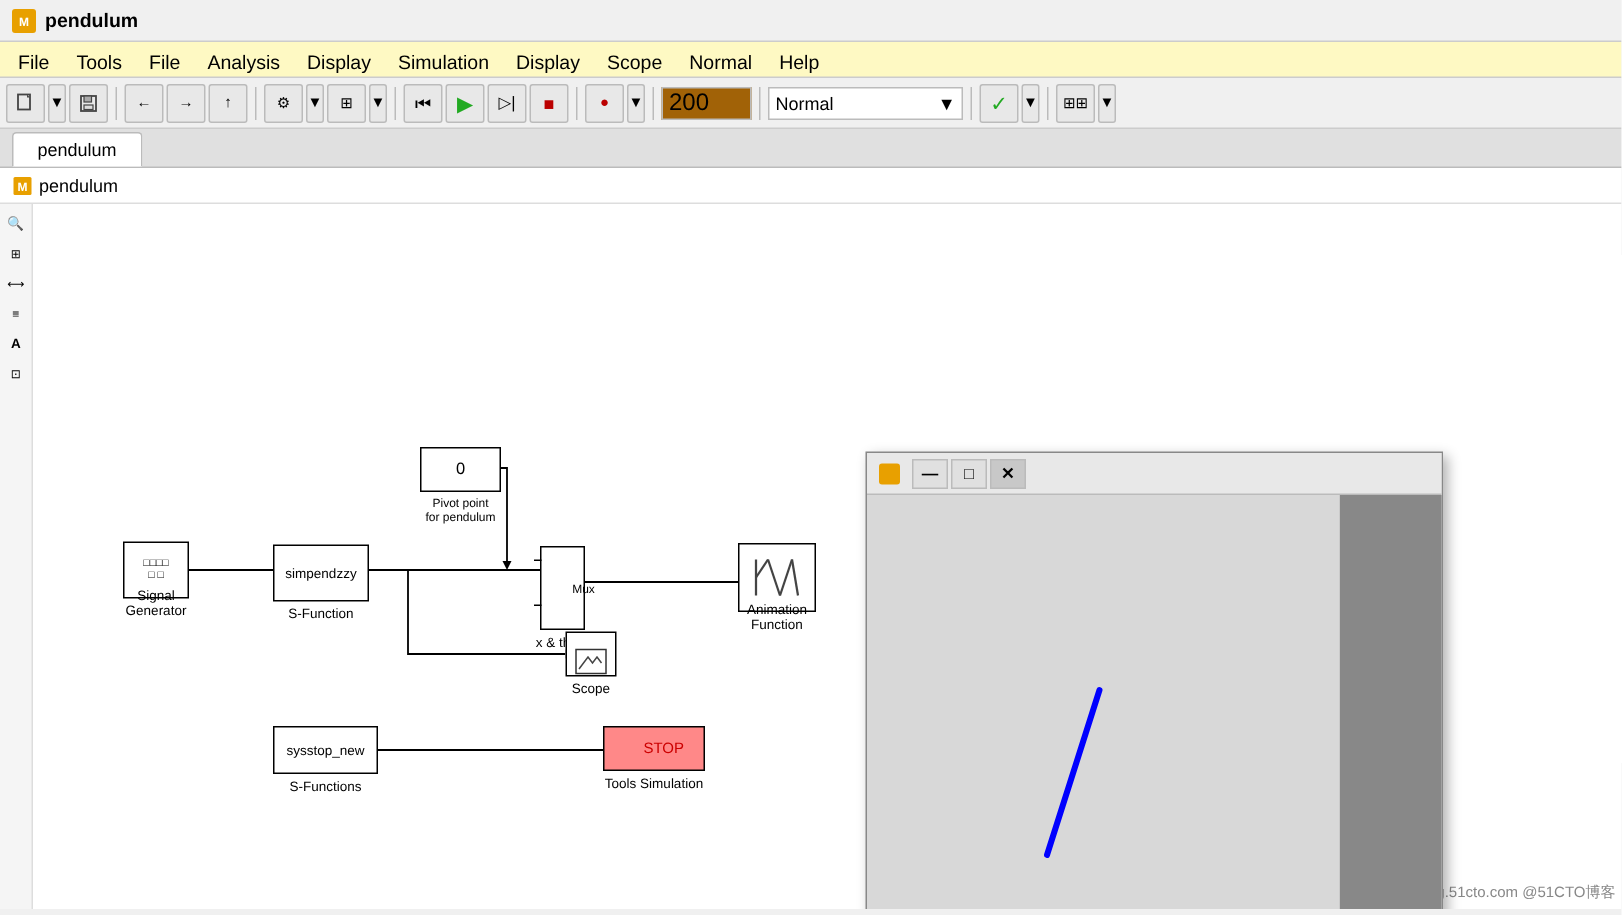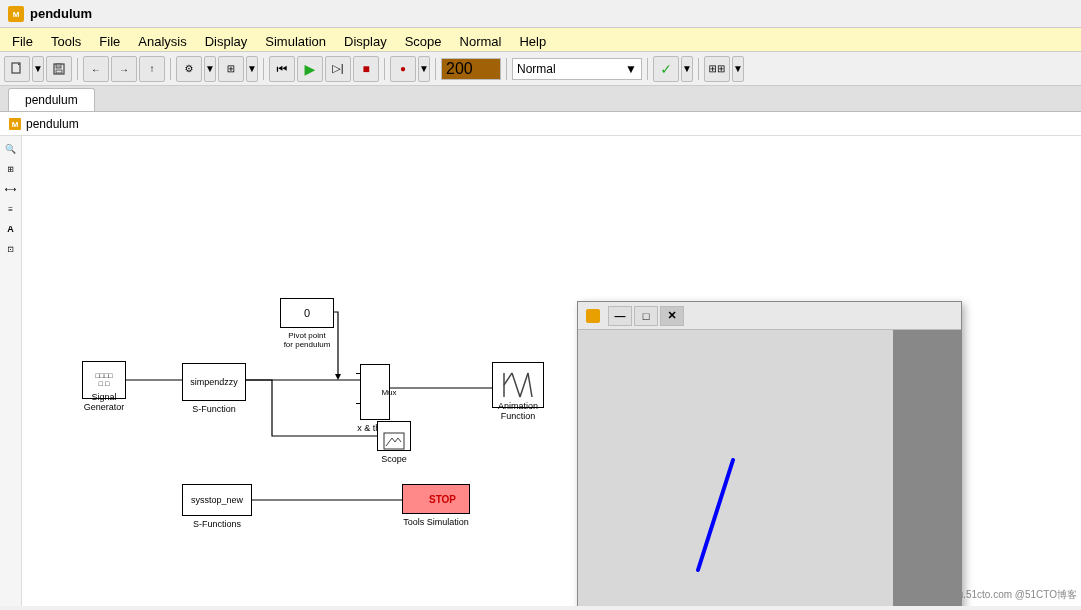--- a/index.html
+++ b/index.html
@@ -469,21 +469,21 @@
       </svg>
       <span class="block-label">Scope</span>
     </div>
 
     <div class="block sysstop-block" style="left:160px; top:348px; width:70px; height:32px;">
       <span style="font-size:9px;">sysstop_new</span>
       <span class="block-label">S-Functions</span>
     </div>
 
     <div class="block stopsim-block" style="left:380px; top:348px; width:68px; height:30px; background:#f88;">
-      <span style="font-size:10px; font-weight:bold; color:#c00;margin-left:13px;">STOP</span>
+      <span style="font-size:10px; font-weight:normal; color:#c00;margin-left:13px;">STOP</span>
       <span class="block-label">Tools Simulation</span>
     </div>
 
     <div class="popup-window">
       <div class="popup-titlebar">
         <div class="popup-titlebar-icon"></div>
         <div class="popup-ctrl-btn" title="Minimize">—</div>
         <div class="popup-ctrl-btn" title="Maximize">□</div>
         <div class="popup-ctrl-btn close-btn" title="Close">✕</div>
       </div>

